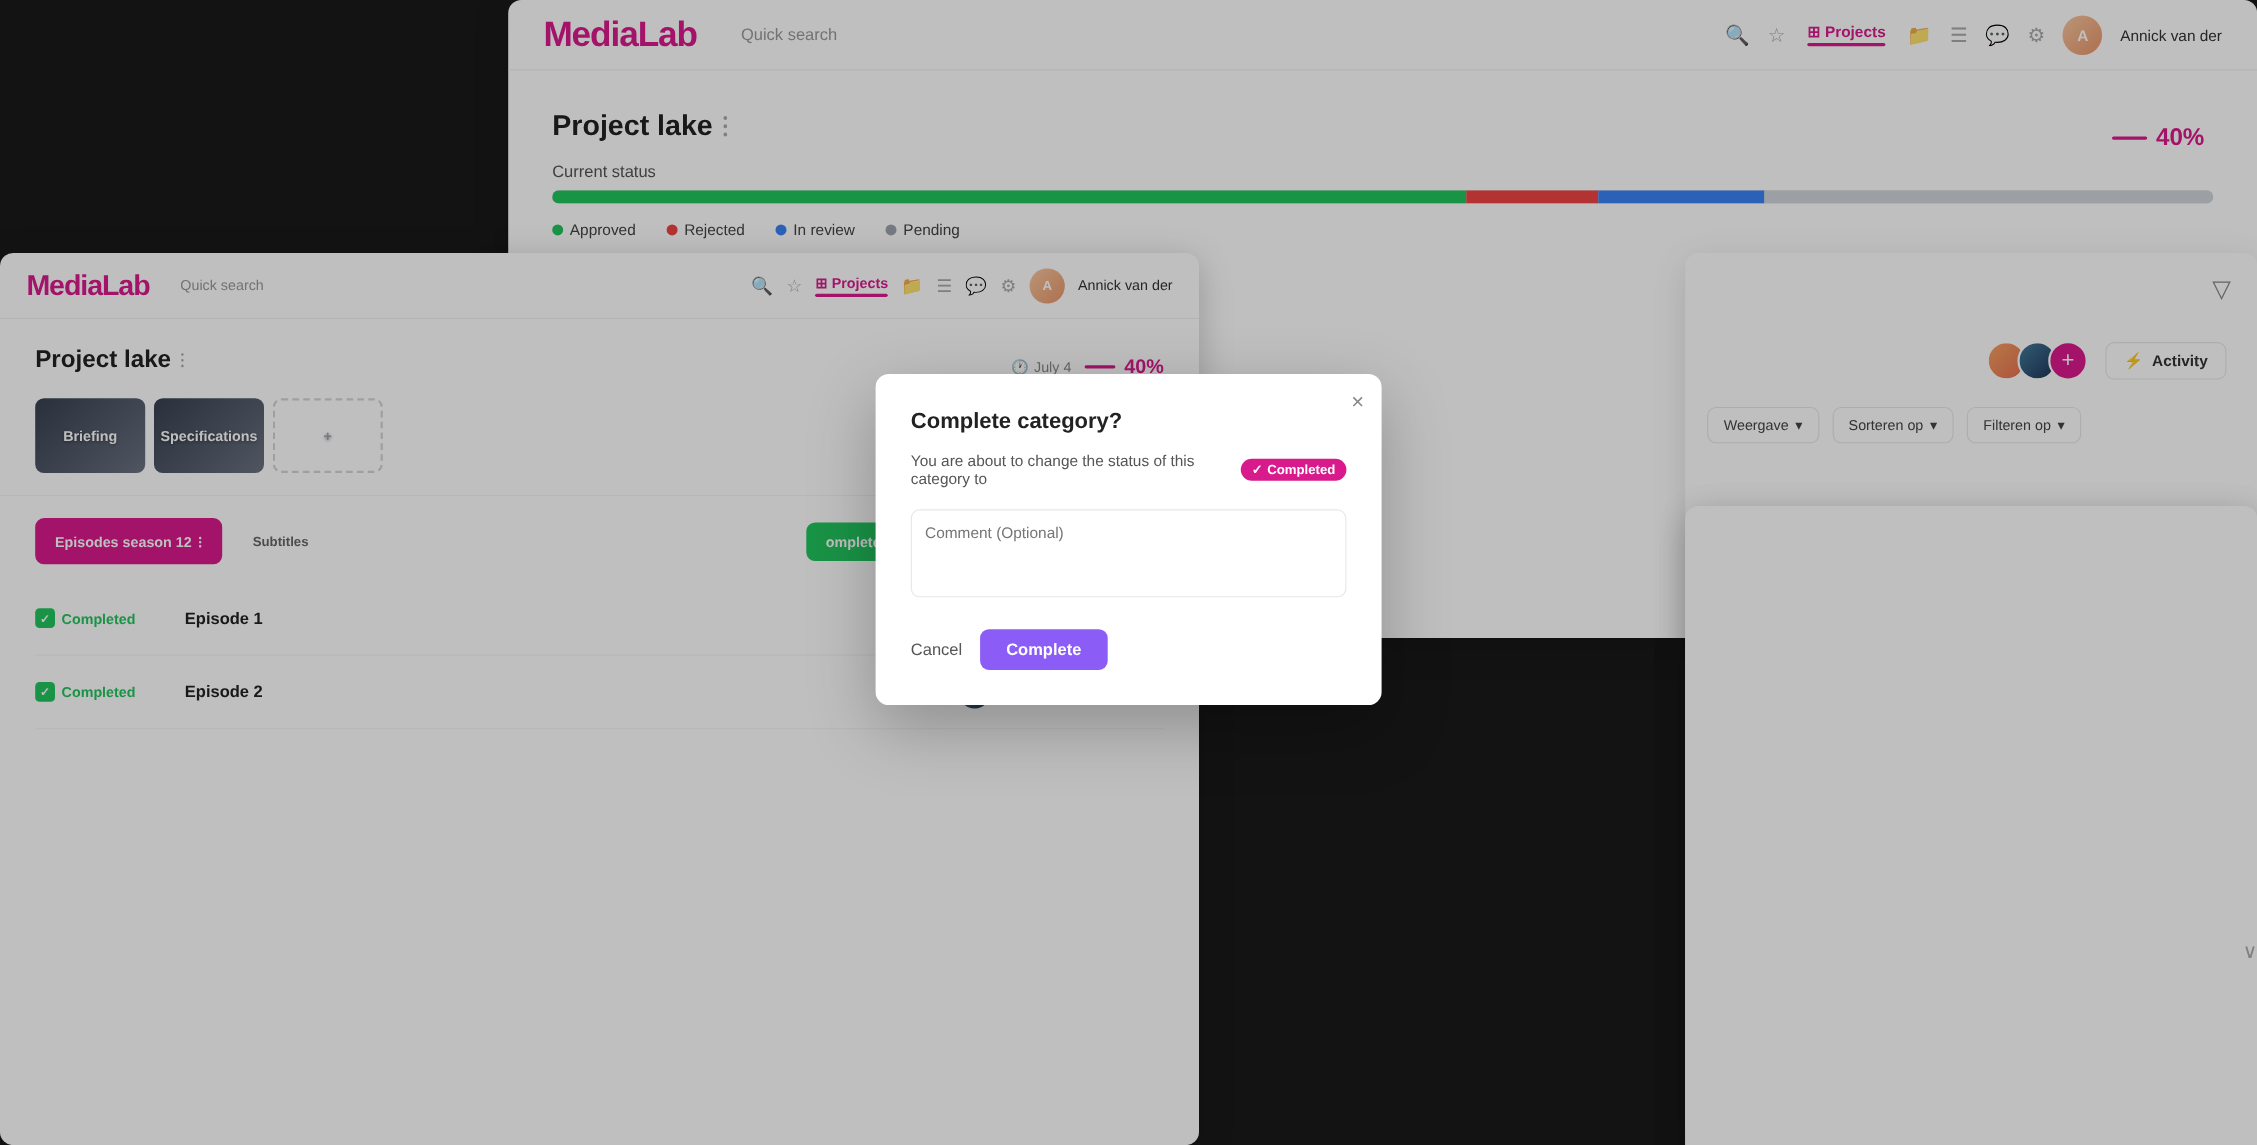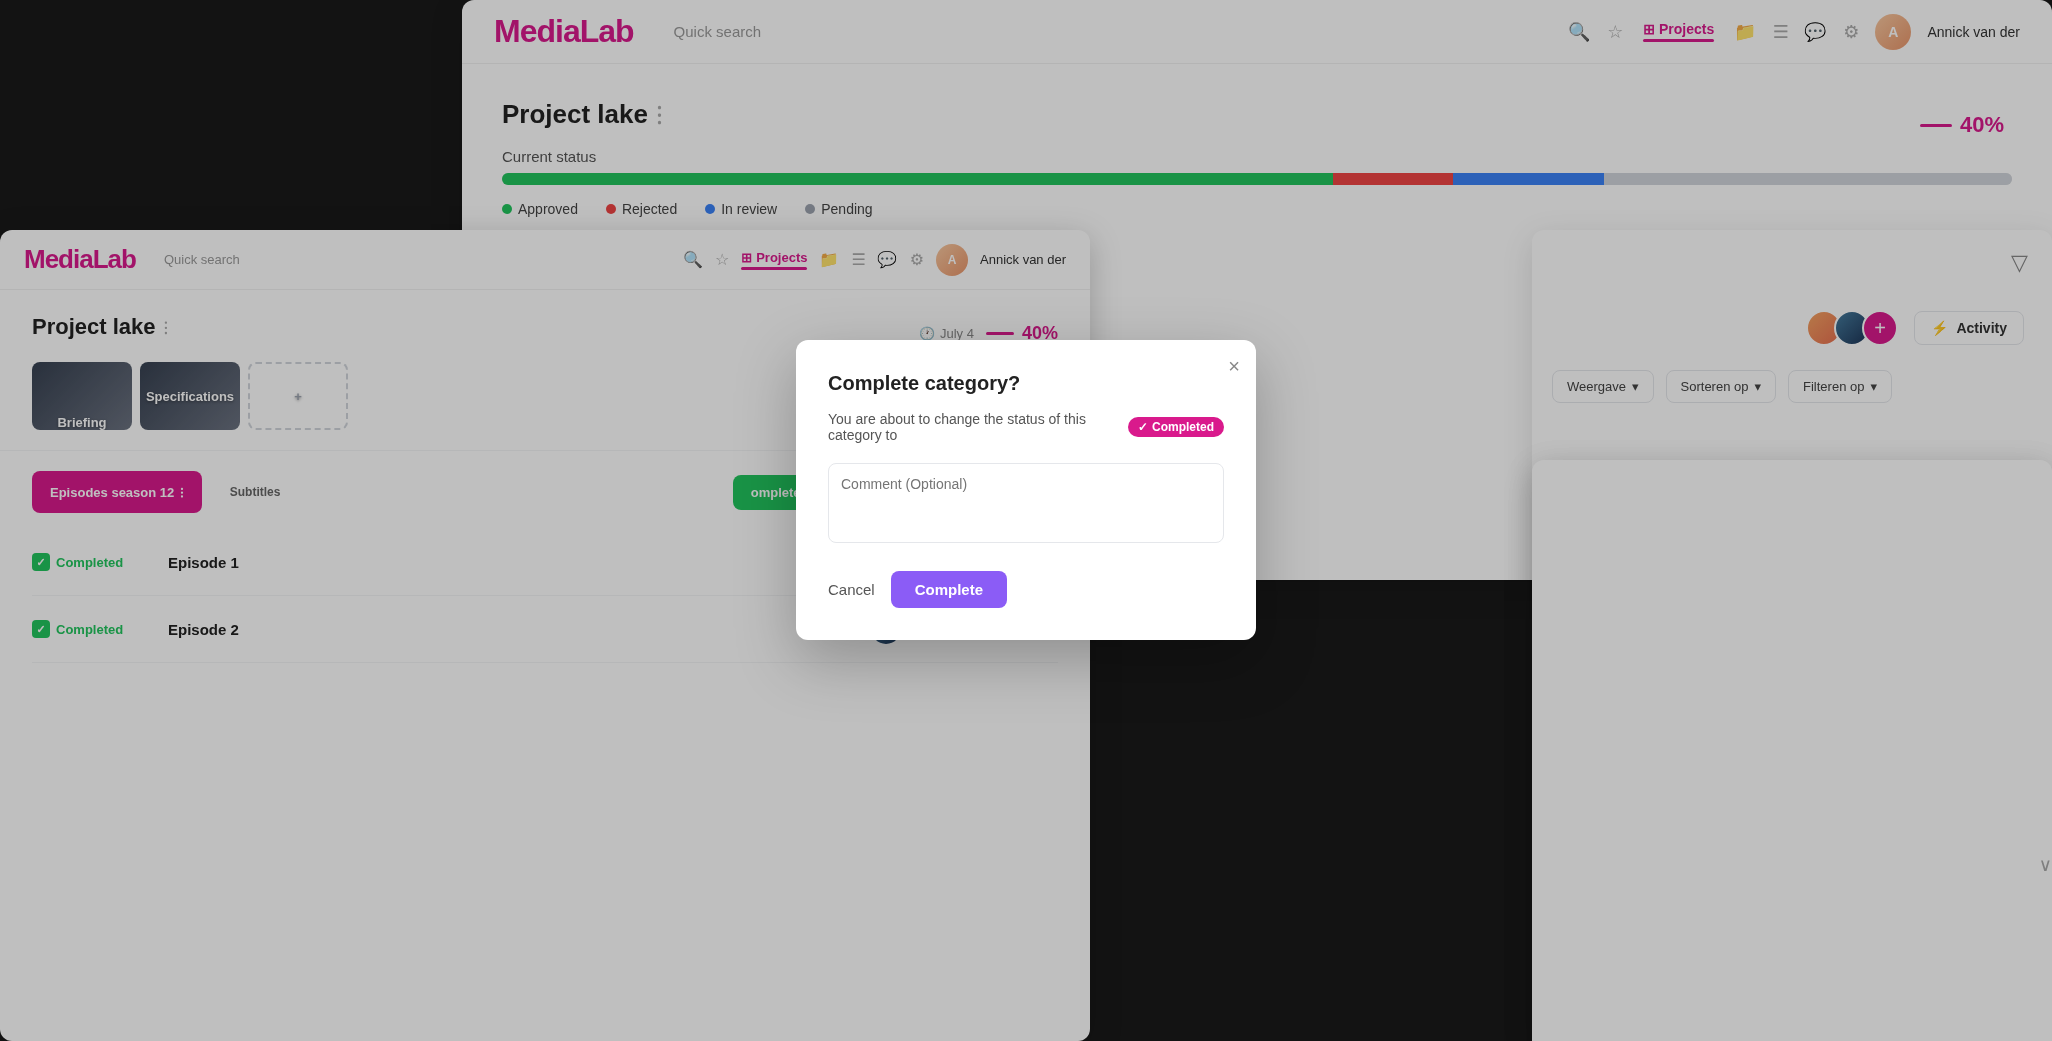--- a/index.html
+++ b/index.html
@@ -651,21 +651,20 @@
     .cat-thumb .cat-label {
       color: #fff;
       font-size: 13px;
       font-weight: 600;
       text-shadow: 0 1px 3px rgba(0,0,0,0.4);
       z-index: 1;
     }
 
     .cat-thumb.briefing-thumb {
       background: linear-gradient(135deg, #374151, #6b7280);
-      align-items: flex-end;
     }
 
     .cat-thumb.spec-thumb {
       background: linear-gradient(135deg, #374151, #6b7280);
     }
 
     .cat-thumb.dashed-thumb {
       background: transparent;
       border: 2px dashed #d1d5db;
     }

